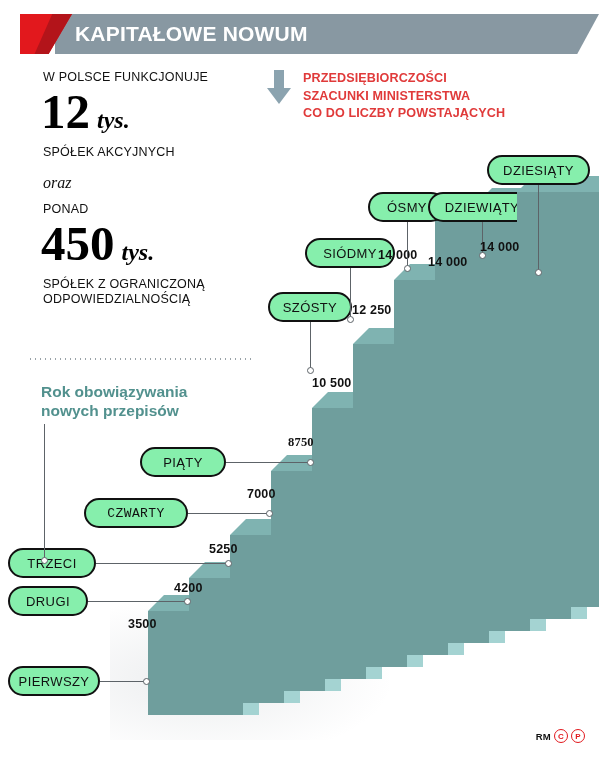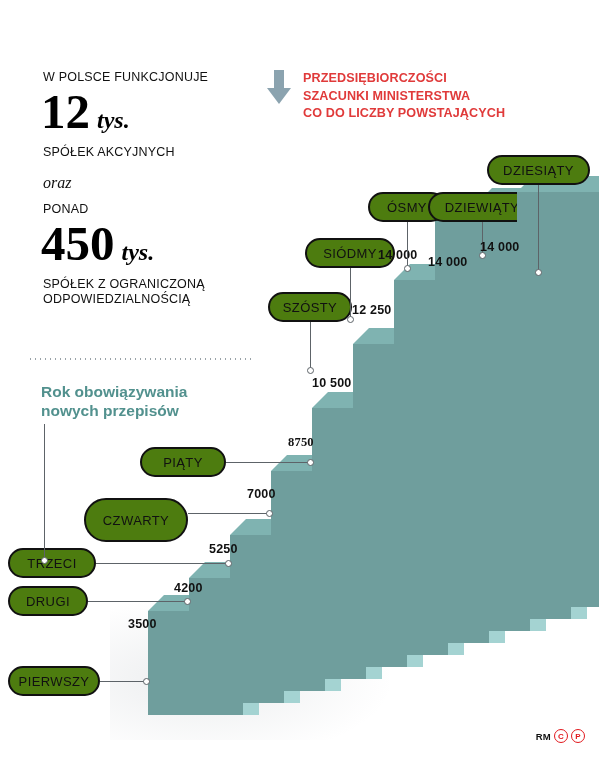--- a/index.html
+++ b/index.html
@@ -44,21 +44,21 @@
   
   .chart{position:absolute;left:0;top:0;width:599px;height:760px;}
   .bar{position:absolute;}
   .bar .face{position:absolute;left:0;bottom:0;background:#6f9e9d;}
   .bar .side{position:absolute;bottom:0;background:#a4d3d2;}
   .bar .top{position:absolute;background:#7fb3b1;}
 
   .val{position:absolute;font-size:12.5px;font-weight:bold;color:#111;white-space:nowrap;letter-spacing:.2px;}
 
   
-  .pill{position:absolute;border:2px solid #111;border-radius:999px;background:#4d7c0f;
+  .pill{position:absolute;border:2px solid #111;border-radius:999px;background:#86efac;
      display:flex;align-items:center;justify-content:center;
      font-size:13px;color:#111;letter-spacing:.4px;box-sizing:border-box;}
   .conn{position:absolute;background:#5d6368;}
   .conn-h{height:1px;}
   .conn-v{width:1px;}
   .dot{position:absolute;width:5px;height:5px;border:1px solid #5d6368;border-radius:50%;background:#fff;}
 
   
   .footer{position:absolute;right:14px;bottom:17px;display:flex;align-items:center;gap:3px;}
   .footer .rm{font-size:9.5px;font-weight:bold;color:#111;letter-spacing:.3px;}
@@ -66,20 +66,26 @@
      color:#e2181d;font-size:8px;font-weight:bold;display:flex;align-items:center;justify-content:center;}
 
   .shadow{position:absolute;left:110px;top:590px;width:300px;height:150px;
      background:radial-gradient(ellipse at 30% 60%, rgba(120,130,140,.14), rgba(255,255,255,0) 65%);}
 </style>
 </head>
 <body>
 
 <div class="stage">
 
+  <div class="banner">
+    <div class="banner-gray"></div>
+    <div class="banner-red"></div>
+    <div class="banner-red-dark"></div>
+    <div class="banner-title">KAPITAŁOWE NOWUM</div>
+  </div>
 
   <div class="left-col">
     <div class="lc-small">W POLSCE FUNKCJONUJE</div>
     <div class="lc-big">
       <span>12</span>
       <span class="tys">tys.</span>
     </div>
     <div class="lc-small">SPÓŁEK AKCYJNYCH</div>
     <div class="lc-oraz">oraz</div>
     <div class="lc-small">PONAD</div>
@@ -136,21 +142,21 @@
       <div class="val" style="left: 209px; top: 542px;">5250</div>
       <div class="pill" style="left: 8px; top: 548px; width: 88px; height: 30px;">TRZECI</div>
       <div class="conn conn-h" style="left: 96px; top: 563px; width: 134px;"></div>
       <div class="dot" style="left: 225px; top: 560px;"></div>
       <div class="bar" style="left: 271px; top: 455px; width: 111px; height: 224px;">
         <div class="face" style="width: 95px; height: 208px; background: rgb(111, 158, 157);"></div>
         <div class="side" style="left: 95px; width: 16px; height: 208px; background: rgb(164, 211, 210);"></div>
         <div class="top" style="left: 0px; top: 0px; width: 111px; height: 16px; background: rgb(127, 179, 177); clip-path: polygon(0px 100%, 16px 0px, 100% 0px, 95px 100%);"></div>
       </div>
       <div class="val" style="left: 247px; top: 487px;">7000</div>
-      <div class="pill" style="left: 84px; top: 498px; width: 104px; height: 44px;">CZWARTY</div>
+      <div class="pill" style="left: 84px; top: 498px; width: 104px; height: 30px; font-family: Liberation Mono, monospace;">CZWARTY</div>
       <div class="conn conn-h" style="left: 188px; top: 513px; width: 83px;"></div>
       <div class="dot" style="left: 266px; top: 510px;"></div>
       <div class="bar" style="left: 312px; top: 392px; width: 111px; height: 275px;">
         <div class="face" style="width: 95px; height: 259px; background: rgb(111, 158, 157);"></div>
         <div class="side" style="left: 95px; width: 16px; height: 259px; background: rgb(164, 211, 210);"></div>
         <div class="top" style="left: 0px; top: 0px; width: 111px; height: 16px; background: rgb(127, 179, 177); clip-path: polygon(0px 100%, 16px 0px, 100% 0px, 95px 100%);"></div>
       </div>
       <div class="val" style="left: 288px; top: 435px; font-family: Liberation Serif, serif;">8750</div>
       <div class="pill" style="left: 140px; top: 447px; width: 86px; height: 30px;">PIĄTY</div>
       <div class="conn conn-h" style="left: 226px; top: 462px; width: 86px;"></div>

